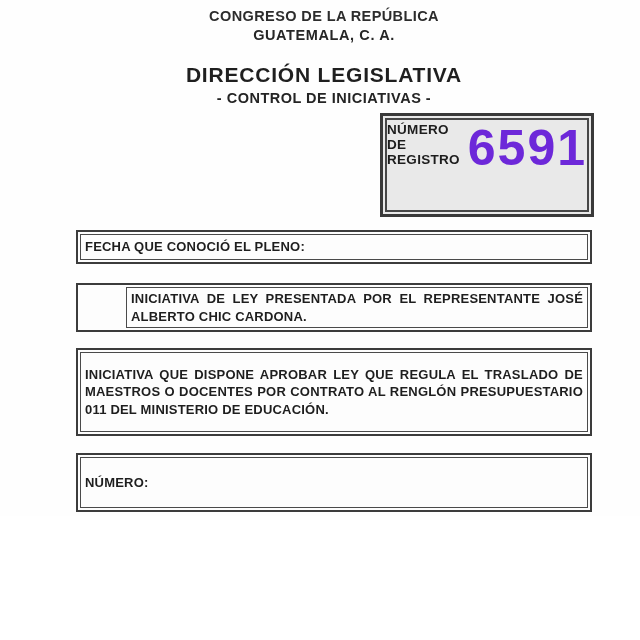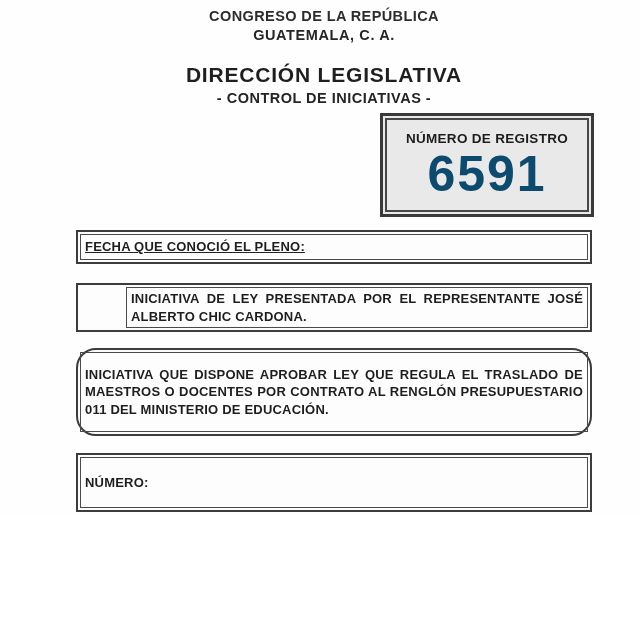--- a/index.html
+++ b/index.html
@@ -64,37 +64,37 @@
     background: #e9e9e9;
     box-sizing: border-box;
     padding: 2px;
   }
   .registry-inner {
     width: 100%;
     height: 100%;
     border: 2px solid #474747;
     box-sizing: border-box;
     display: flex;
-    flex-direction: column;
-    align-items: center;
+    flex-direction: row;
+    align-items: flex-start;
     justify-content: center;
   }
   .registry-label {
     font-size: 13.5px;
     font-weight: 700;
     letter-spacing: 0.3px;
     color: #1d1d1d;
     margin-top: 2px;
   }
   .registry-number {
     font-size: 50px;
     font-weight: 700;
     letter-spacing: 2px;
     line-height: 1.05;
-    color: #0c4a6e;
+    color: #6d28d9;
     margin-top: 2px;
   }
 
   
   .field-box {
     position: absolute;
     left: 76px;
     width: 516px;
     border: 2px solid #3c3c3c;
     background: #fdfdfd;
@@ -116,23 +116,23 @@
     line-height: 1.35;
     color: #1e1e1e;
     padding: 2px 4px;
     width: 100%;
     box-sizing: border-box;
   }
   .field-text.justify {
     text-align: justify;
   }
 
-  .box-fecha    { top: 230px; height: 34px; text-decoration: underline; }
+  .box-fecha    { top: 230px; height: 34px; }
   .box-present  { top: 283px; height: 49px; padding-left: 48px; }
-  .box-desc     { top: 348px; height: 88px; border-radius: 20px; }
+  .box-desc     { top: 348px; height: 88px; }
   .box-tramite  { top: 453px; height: 59px; }
 </style>
 </head>
 <body>
 
 <div class="page">
 
   <div class="header">
     <div class="hdr-line1">CONGRESO DE LA REPÚBLICA</div>
     <div class="hdr-line2">GUATEMALA, C. A.</div>

